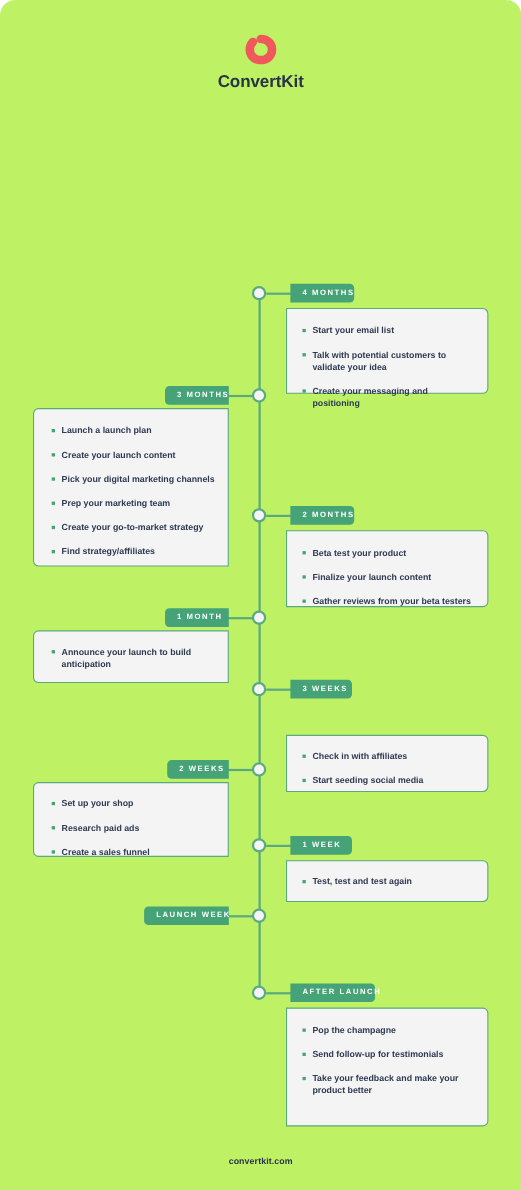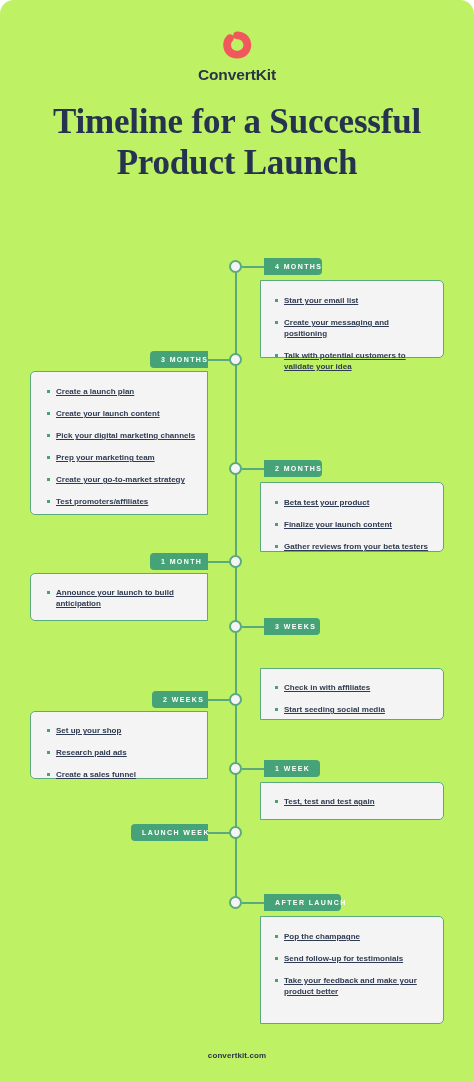--- a/index.html
+++ b/index.html
@@ -119,21 +119,20 @@
     list-style: none;
   }
   .card li {
     position: relative;
     font-size: 8px;
     line-height: 11px;
     color: #2f3b52;
     font-weight: bold;
     padding-left: 11px;
     margin-bottom: 11px;
-    text-decoration: underline;
   }
   .card li:last-child { margin-bottom: 0; }
   .card li:before {
     content: "";
     position: absolute;
     left: 2px;
     top: 4px;
     width: 2.5px;
     height: 2.5px;
     background: #46a377;
@@ -156,46 +155,45 @@
 
 <div id="page">
 
   <div class="brand">
     <svg class="brand-mark" viewBox="0 0 34 30">
       <path d="M17.2 1.6c8.0 0 14.0 5.7 14.0 13.3 0 7.9-6.0 13.6-14.0 13.6C9.2 28.5 3.2 22.8 3.2 14.9c0-3.7 1.4-7.0 3.8-9.4 1.6-1.6 4.1-1.7 5.7-0.2 1.6 1.6 1.5 4.1-0.1 5.7-1.0 1.0-1.6 2.4-1.6 3.9 0 3.3 2.6 5.8 6.2 5.8 3.6 0 6.2-2.5 6.2-5.8 0-3.2-2.6-5.6-6.2-5.6-2.2 0-4.0-1.8-4.0-3.9 0-2.2 1.8-3.8 4.0-3.8z" fill="#f0585c"></path>
     </svg>
     <div class="brand-name">ConvertKit</div>
   </div>
 
-  <div class="page-title">Timeline for a Successful Product Launch</div>
 
   <div class="spine"></div>
 
   <div class="node" style="top:260px;"></div>
   <div class="connector" style="left:242px; top:265.5px; width:23px;"></div>
   <div class="pill right" style="left:264px; top:258px; width:58px;">4 MONTHS</div>
   <div class="card right" style="left:260px; top:280px; width:184px; height:78px; padding:14px 10px 0 12px;">
     <ul>
       <li>Start your email list</li>
+      <li>Talk with potential customers to validate your idea</li>
       <li>Create your messaging and positioning</li>
-      <li>Talk with potential customers to validate your idea</li>
     </ul>
   </div>
 
   <div class="node" style="top:353px;"></div>
   <div class="connector" style="left:206px; top:358.5px; width:24px;"></div>
   <div class="pill left" style="left:150px; top:351px; width:58px;">3 MONTHS</div>
   <div class="card left" style="left:30px; top:371px; width:178px; height:144px; padding:14px 10px 0 14px;">
     <ul>
-      <li>Create a launch plan</li>
+      <li>Launch a launch plan</li>
       <li>Create your launch content</li>
       <li>Pick your digital marketing channels</li>
       <li>Prep your marketing team</li>
       <li>Create your go-to-market strategy</li>
-      <li>Test promoters/affiliates</li>
+      <li>Find strategy/affiliates</li>
     </ul>
   </div>
 
   <div class="node" style="top:462px;"></div>
   <div class="connector" style="left:242px; top:467.5px; width:23px;"></div>
   <div class="pill right" style="left:264px; top:460px; width:58px;">2 MONTHS</div>
   <div class="card right" style="left:260px; top:482px; width:184px; height:70px; padding:14px 10px 0 12px;">
     <ul>
       <li>Beta test your product</li>
       <li>Finalize your launch content</li>

